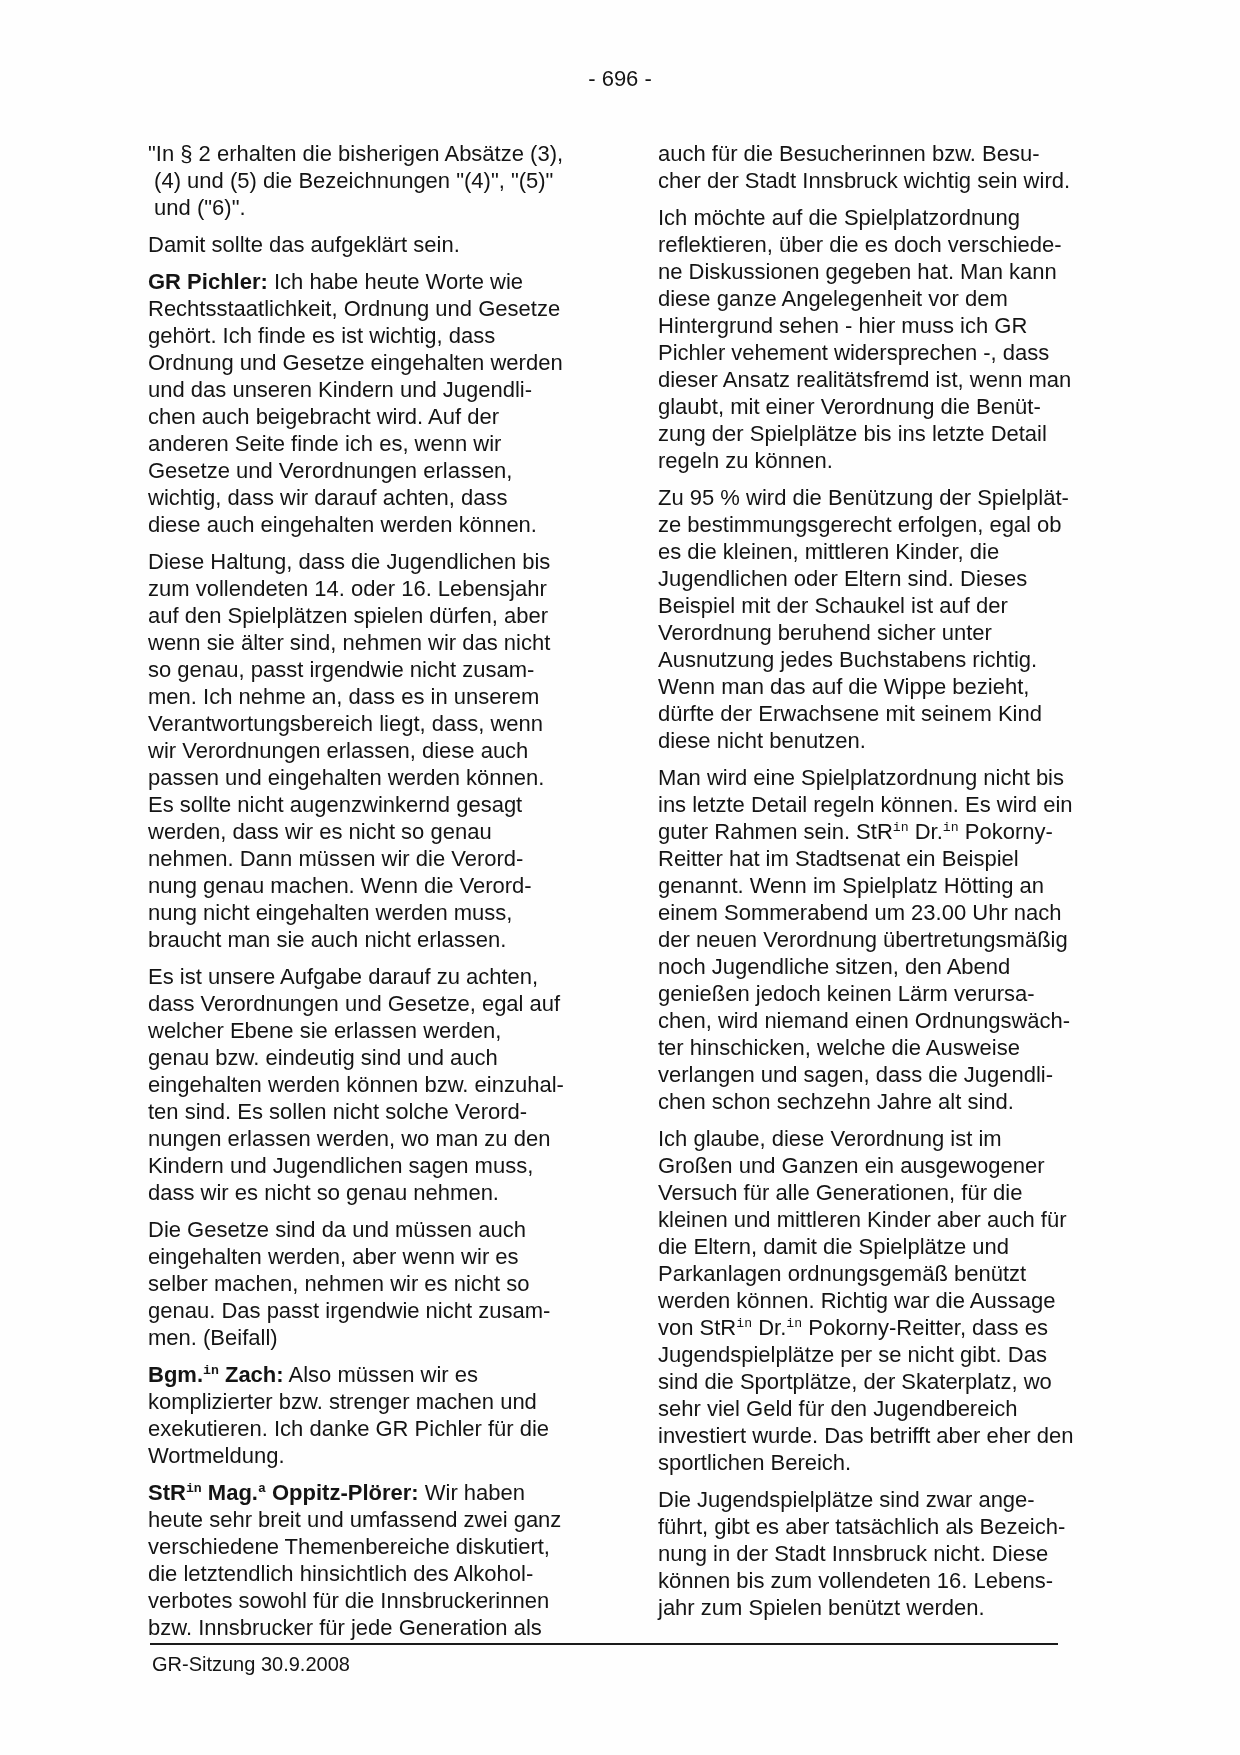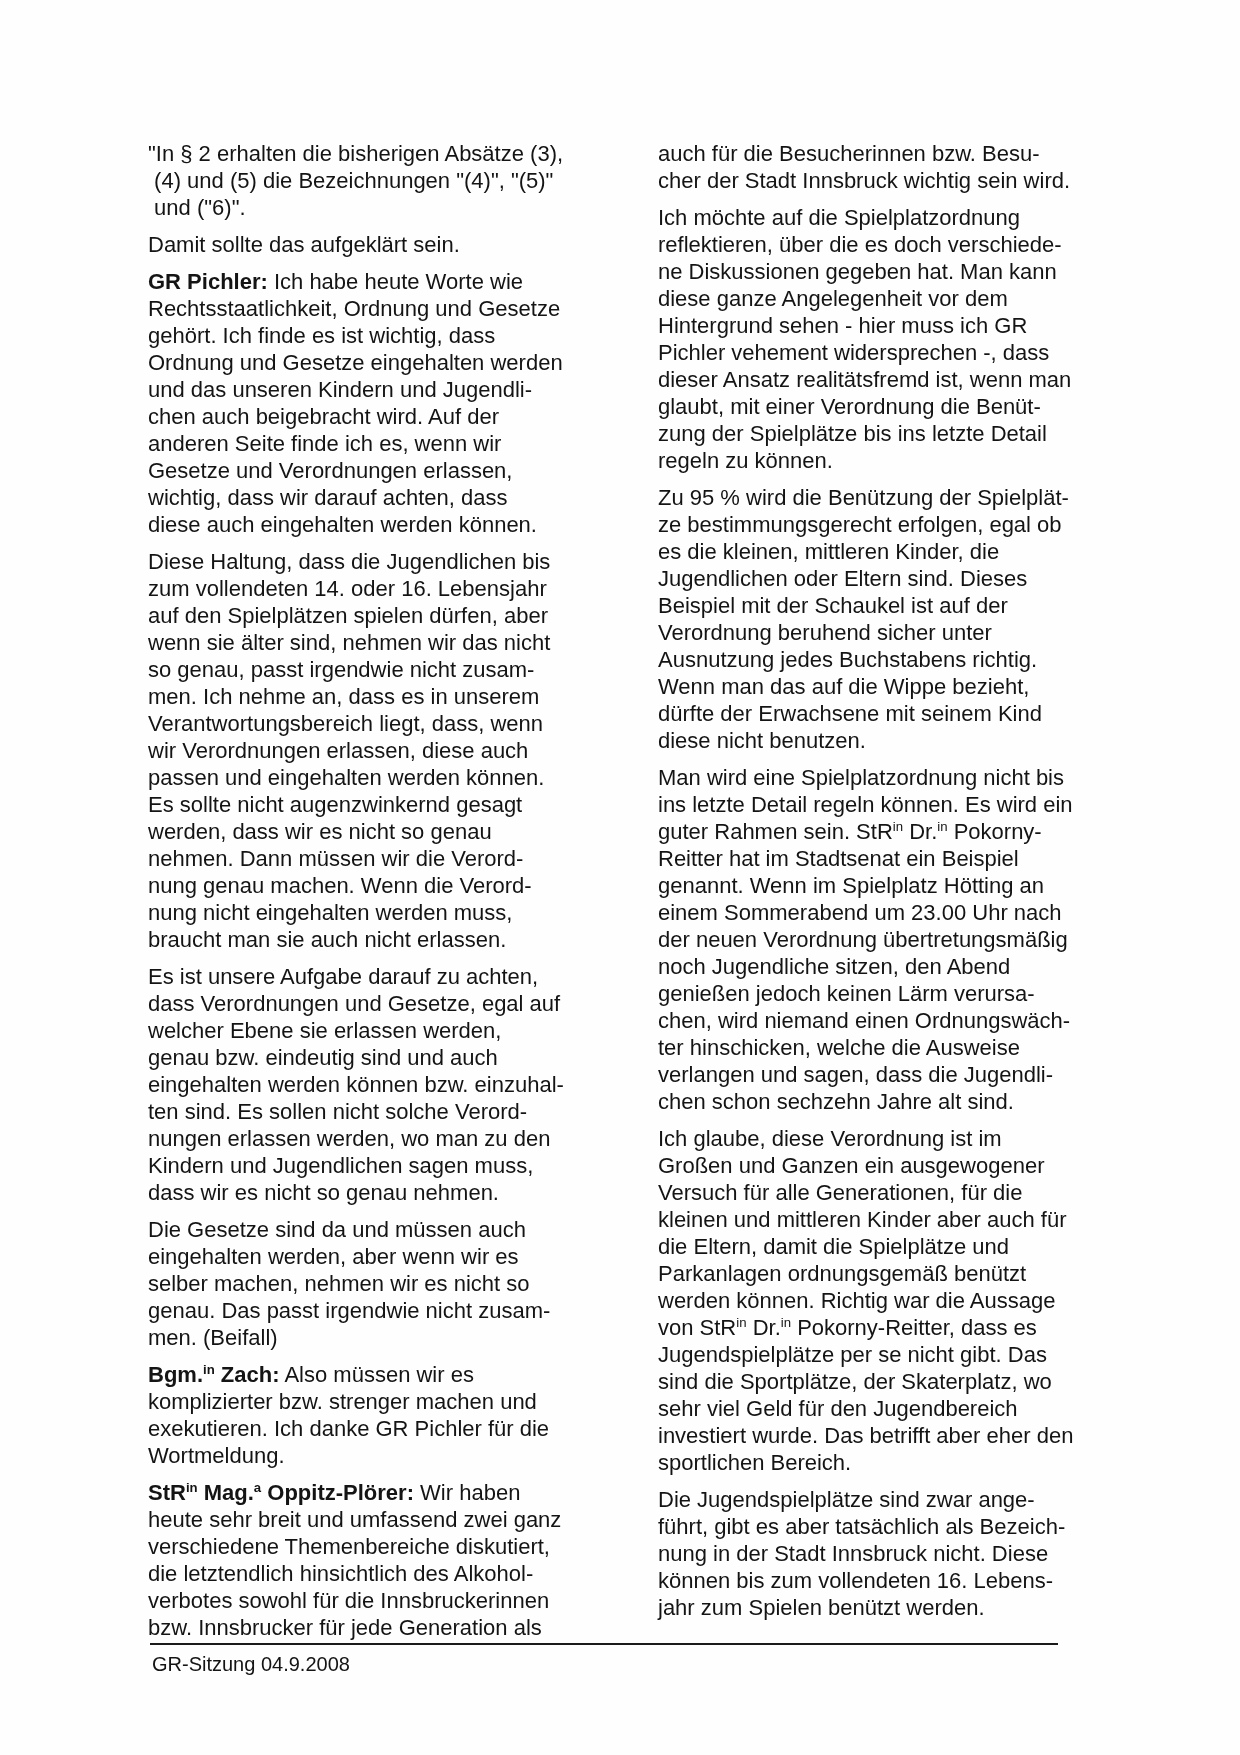--- a/index.html
+++ b/index.html
@@ -45,20 +45,21 @@
     padding: 0;
   }
   .bold {
     font-weight: 700;
     margin-top: 20px;
   }
   sup.sup {
     font-size: 0.6em;
     vertical-align: super;
     line-height: 0;
+    font-family: Liberation Mono, monospace;
   }
   .footer-rule {
     position: absolute;
     top: 1643px;
     left: 150px;
     width: 908px;
     height: 0;
     border-top: 2px solid #1a1a1a;
   }
   .footer-text {
@@ -67,21 +68,22 @@
     left: 152px;
     font-size: 20px;
     line-height: 24px;
     color: #141414;
   }
 </style>
 </head>
 <body>
 
 <div class="page">
+  <div class="page-number">- 696 -</div>
 
   <div class="columns">
     <div class="col"><p class="para">"In § 2 erhalten die bisherigen Absätze (3),<br> (4) und (5) die Bezeichnungen "(4)", "(5)"<br> und ("6)".</p><p class="para">Damit sollte das aufgeklärt sein.</p><p class="para"><span class="bold">GR Pichler:</span><span> Ich habe heute Worte wie</span><br>Rechtsstaatlichkeit, Ordnung und Gesetze<br>gehört. Ich finde es ist wichtig, dass<br>Ordnung und Gesetze eingehalten werden<br>und das unseren Kindern und Jugendli-<br>chen auch beigebracht wird. Auf der<br>anderen Seite finde ich es, wenn wir<br>Gesetze und Verordnungen erlassen,<br>wichtig, dass wir darauf achten, dass<br>diese auch eingehalten werden können.</p><p class="para">Diese Haltung, dass die Jugendlichen bis<br>zum vollendeten 14. oder 16. Lebensjahr<br>auf den Spielplätzen spielen dürfen, aber<br>wenn sie älter sind, nehmen wir das nicht<br>so genau, passt irgendwie nicht zusam-<br>men. Ich nehme an, dass es in unserem<br>Verantwortungsbereich liegt, dass, wenn<br>wir Verordnungen erlassen, diese auch<br>passen und eingehalten werden können.<br>Es sollte nicht augenzwinkernd gesagt<br>werden, dass wir es nicht so genau<br>nehmen. Dann müssen wir die Verord-<br>nung genau machen. Wenn die Verord-<br>nung nicht eingehalten werden muss,<br>braucht man sie auch nicht erlassen.</p><p class="para">Es ist unsere Aufgabe darauf zu achten,<br>dass Verordnungen und Gesetze, egal auf<br>welcher Ebene sie erlassen werden,<br>genau bzw. eindeutig sind und auch<br>eingehalten werden können bzw. einzuhal-<br>ten sind. Es sollen nicht solche Verord-<br>nungen erlassen werden, wo man zu den<br>Kindern und Jugendlichen sagen muss,<br>dass wir es nicht so genau nehmen.</p><p class="para">Die Gesetze sind da und müssen auch<br>eingehalten werden, aber wenn wir es<br>selber machen, nehmen wir es nicht so<br>genau. Das passt irgendwie nicht zusam-<br>men. (Beifall)</p><p class="para"><span class="bold">Bgm.</span><sup class="sup bold">in</sup><span class="bold"> Zach:</span><span> Also müssen wir es</span><br>komplizierter bzw. strenger machen und<br>exekutieren. Ich danke GR Pichler für die<br>Wortmeldung.</p><p class="para"><span class="bold">StR</span><sup class="sup bold">in</sup><span class="bold"> Mag.</span><sup class="sup bold">a</sup><span class="bold"> Oppitz-Plörer:</span><span> Wir haben</span><br>heute sehr breit und umfassend zwei ganz<br>verschiedene Themenbereiche diskutiert,<br>die letztendlich hinsichtlich des Alkohol-<br>verbotes sowohl für die Innsbruckerinnen<br>bzw. Innsbrucker für jede Generation als</p></div>
     <div class="col"><p class="para">auch für die Besucherinnen bzw. Besu-<br>cher der Stadt Innsbruck wichtig sein wird.</p><p class="para">Ich möchte auf die Spielplatzordnung<br>reflektieren, über die es doch verschiede-<br>ne Diskussionen gegeben hat. Man kann<br>diese ganze Angelegenheit vor dem<br>Hintergrund sehen - hier muss ich GR<br>Pichler vehement widersprechen -, dass<br>dieser Ansatz realitätsfremd ist, wenn man<br>glaubt, mit einer Verordnung die Benüt-<br>zung der Spielplätze bis ins letzte Detail<br>regeln zu können.</p><p class="para">Zu 95 % wird die Benützung der Spielplät-<br>ze bestimmungsgerecht erfolgen, egal ob<br>es die kleinen, mittleren Kinder, die<br>Jugendlichen oder Eltern sind. Dieses<br>Beispiel mit der Schaukel ist auf der<br>Verordnung beruhend sicher unter<br>Ausnutzung jedes Buchstabens richtig.<br>Wenn man das auf die Wippe bezieht,<br>dürfte der Erwachsene mit seinem Kind<br>diese nicht benutzen.</p><p class="para">Man wird eine Spielplatzordnung nicht bis<br>ins letzte Detail regeln können. Es wird ein<br><span>guter Rahmen sein. StR</span><sup class="sup">in</sup><span> Dr.</span><sup class="sup">in</sup><span> Pokorny-</span><br>Reitter hat im Stadtsenat ein Beispiel<br>genannt. Wenn im Spielplatz Hötting an<br>einem Sommerabend um 23.00 Uhr nach<br>der neuen Verordnung übertretungsmäßig<br>noch Jugendliche sitzen, den Abend<br>genießen jedoch keinen Lärm verursa-<br>chen, wird niemand einen Ordnungswäch-<br>ter hinschicken, welche die Ausweise<br>verlangen und sagen, dass die Jugendli-<br>chen schon sechzehn Jahre alt sind.</p><p class="para">Ich glaube, diese Verordnung ist im<br>Großen und Ganzen ein ausgewogener<br>Versuch für alle Generationen, für die<br>kleinen und mittleren Kinder aber auch für<br>die Eltern, damit die Spielplätze und<br>Parkanlagen ordnungsgemäß benützt<br>werden können. Richtig war die Aussage<br><span>von StR</span><sup class="sup">in</sup><span> Dr.</span><sup class="sup">in</sup><span> Pokorny-Reitter, dass es</span><br>Jugendspielplätze per se nicht gibt. Das<br>sind die Sportplätze, der Skaterplatz, wo<br>sehr viel Geld für den Jugendbereich<br>investiert wurde. Das betrifft aber eher den<br>sportlichen Bereich.</p><p class="para">Die Jugendspielplätze sind zwar ange-<br>führt, gibt es aber tatsächlich als Bezeich-<br>nung in der Stadt Innsbruck nicht. Diese<br>können bis zum vollendeten 16. Lebens-<br>jahr zum Spielen benützt werden.</p></div>
   </div>
 
   <div class="footer-rule"></div>
-  <div class="footer-text">GR-Sitzung 04.9.2008</div>
+  <div class="footer-text">GR-Sitzung 30.9.2008</div>
 </div>
 
 </body></html>

